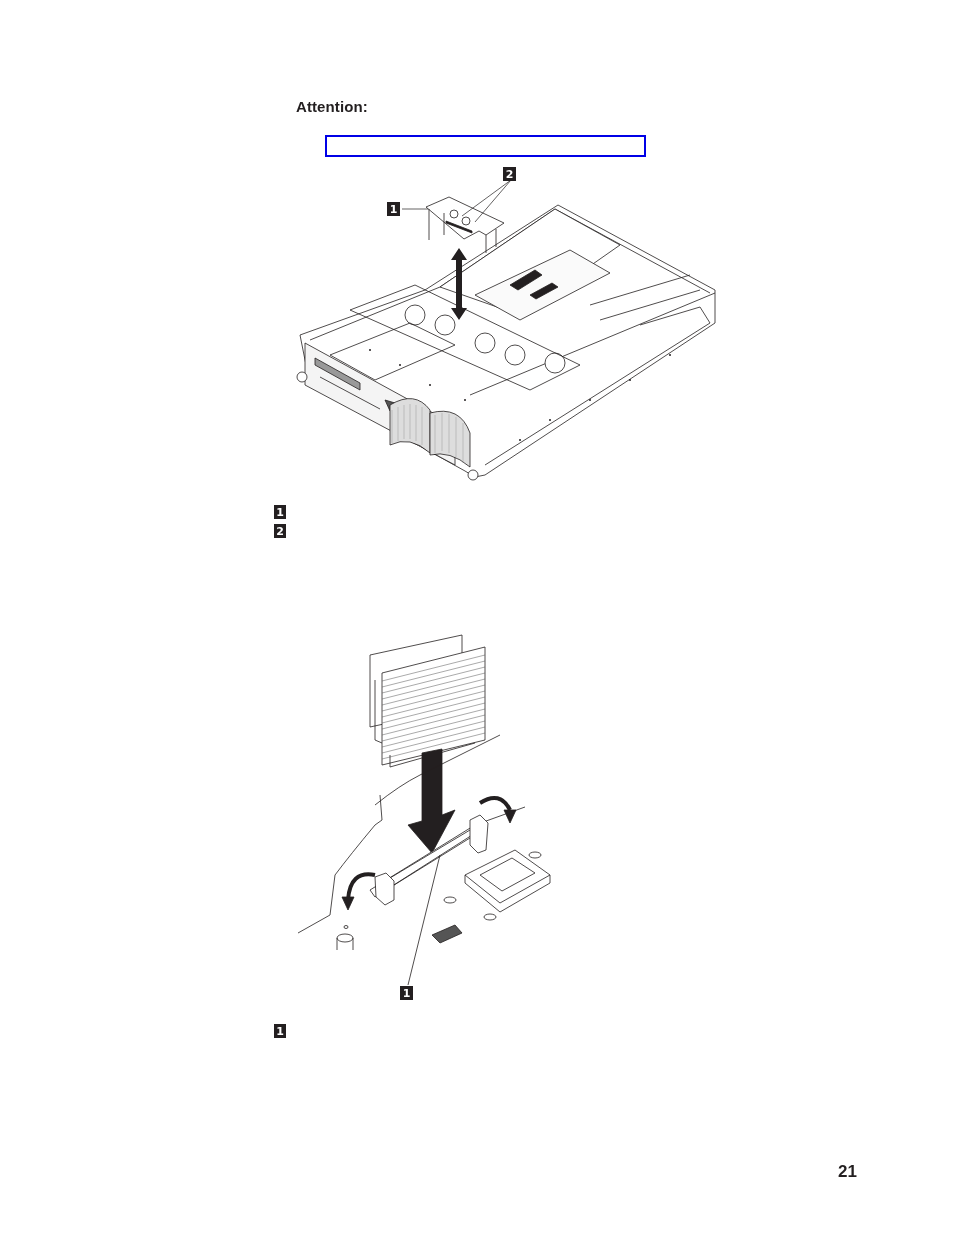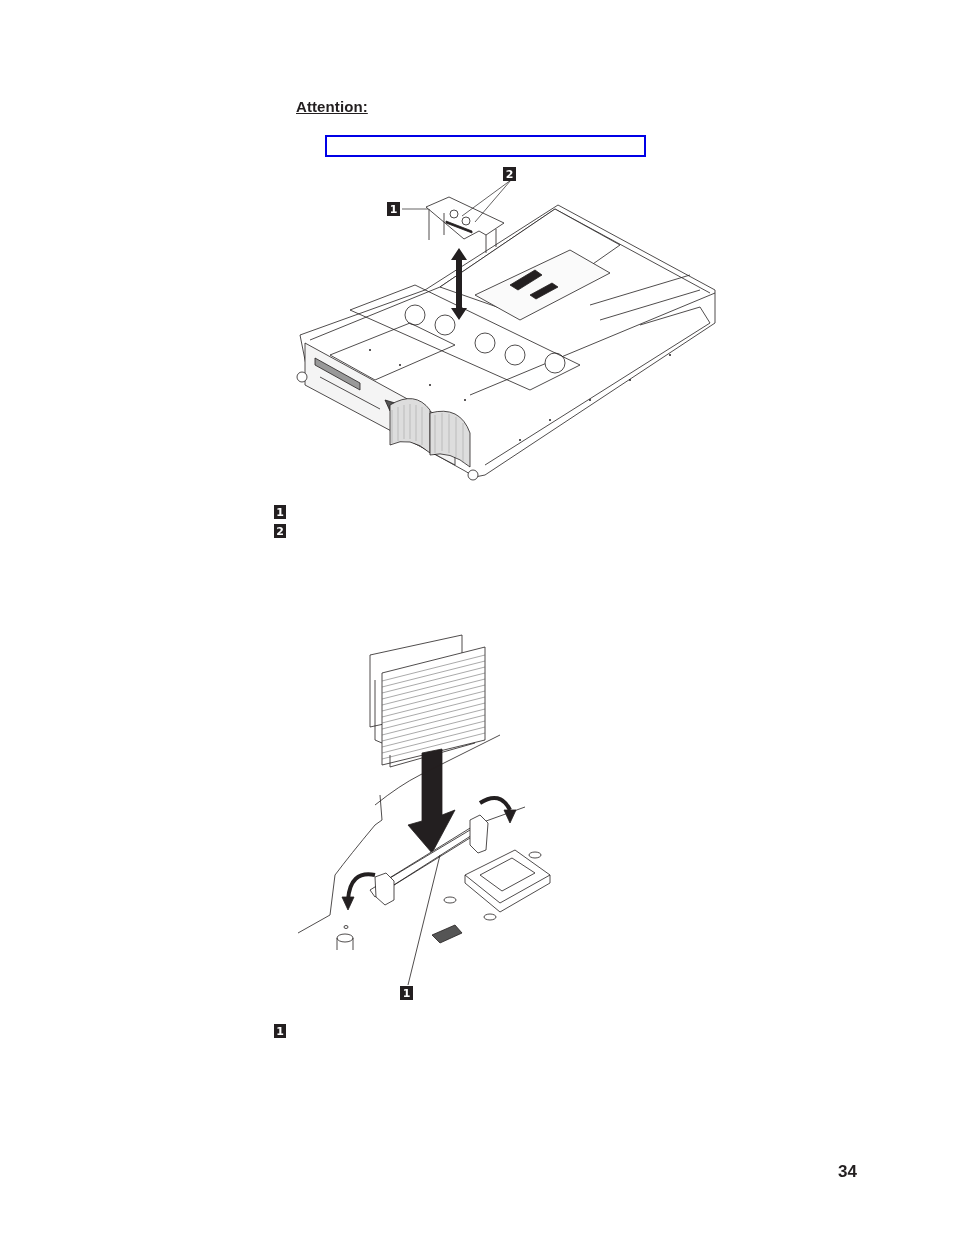--- a/index.html
+++ b/index.html
@@ -1,19 +1,19 @@
 <!DOCTYPE html>
 <html><head>
   <meta charset="utf-8">
   <style>
     html, body { margin: 0; padding: 0; background: #ffffff; }
     body { width: 954px; height: 1235px; position: relative; overflow: hidden;
            font-family: "Liberation Sans", sans-serif; color: #231f20; }
     .abs { position: absolute; }
-    .attention { left: 296px; top: 98px; font-size: 15px; font-weight: bold; letter-spacing: 0.1px; text-decoration: underline; }
+    .attention { left: 296px; top: 98px; font-size: 15px; font-weight: bold; letter-spacing: 0.1px; }
     .note-box { left: 325px; top: 135px; width: 317px; height: 18px; border: 2px solid #0000e6; background: #fff; }
     .callout { width: 13px; height: 14px; background: #231f20; color: #fff; font-size: 11px; font-weight: bold;
                display: flex; align-items: center; justify-content: center; line-height: 1;
                font-family: "DejaVu Sans", sans-serif; }
     .legend-callout { width: 12px; height: 14px; background: #231f20; color: #fff; font-size: 11px; font-weight: bold;
                display: flex; align-items: center; justify-content: center; line-height: 1;
                font-family: "DejaVu Sans", sans-serif; }
     .page-number { left: 838px; top: 1162px; font-size: 17px; font-weight: bold; }
     svg { position: absolute; }
   </style>
@@ -182,13 +182,13 @@
 
     <path d="M150 230 L118 360"></path>
   </svg>
 
   <div class="abs callout" style="left:400px;top:986px">1</div>
 </div>
 
 <div class="abs legend-callout" style="left:274px;top:1024px">1</div>
 <span class="abs" style="left:296px;top:1024px;font-size:13px"></span>
 
-<div class="abs page-number">34</div>
+<div class="abs page-number">21</div>
 
 </body></html>

